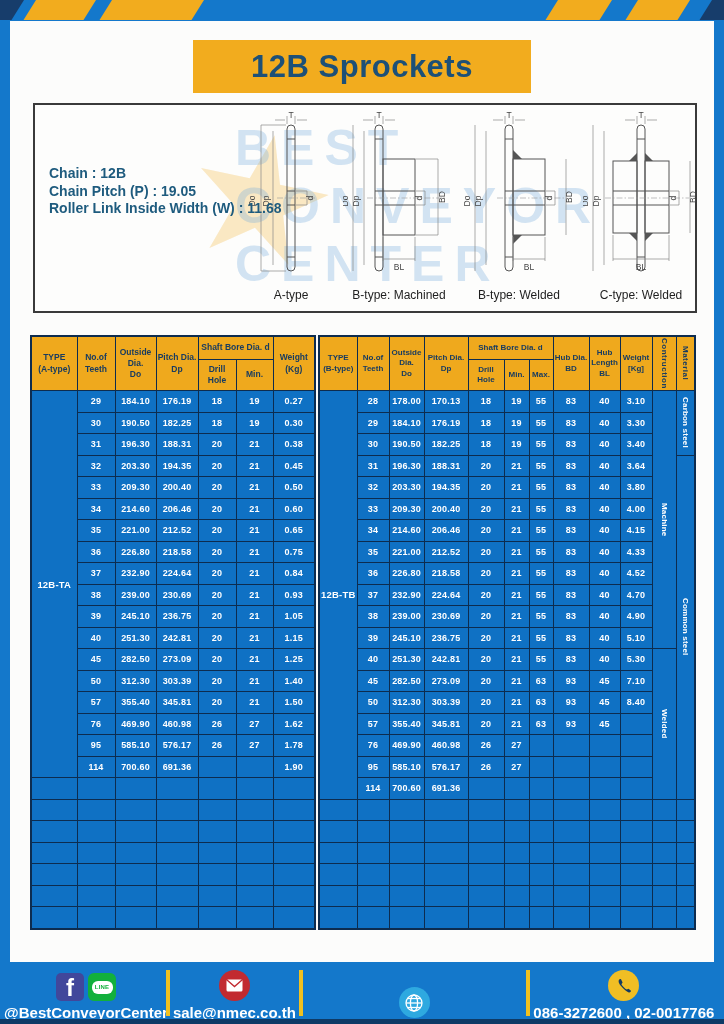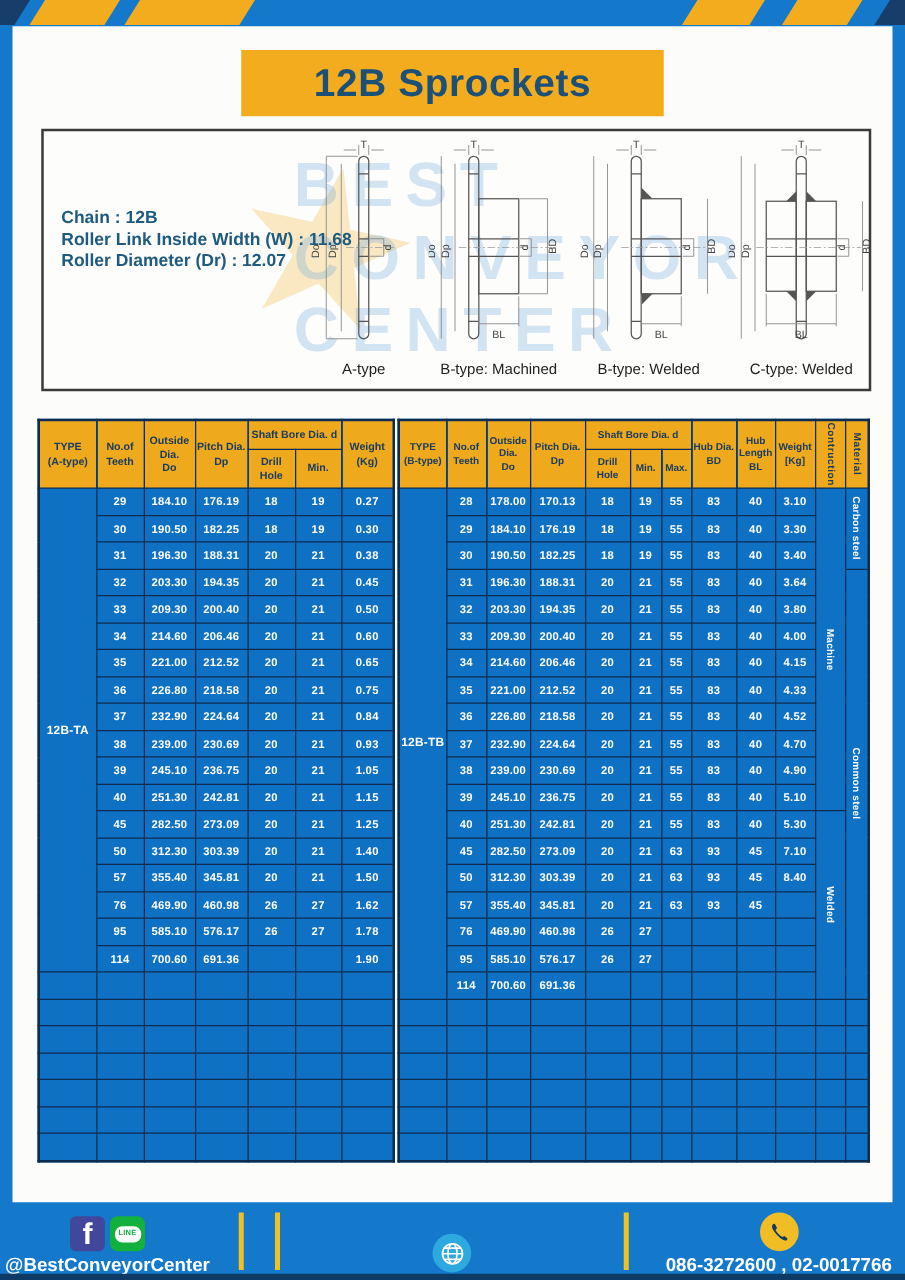--- a/index.html
+++ b/index.html
@@ -96,22 +96,22 @@
 </div>
 
 <div class="spec-panel">
   <div class="wm-star">★</div>
   <div class="watermark">BEST
 CONVEYOR
 CENTER</div>
 
   <div class="spec-lines">
     <div class="spec-line">Chain  :  12B</div>
+    <div class="spec-line">Chain Pitch (P)  :  19.05</div>
     <div class="spec-line">Roller Link Inside Width (W) : 11.68</div>
-    <div class="spec-line">Roller Diameter (Dr)  : 12.07</div>
   </div>
 
   <div class="figures">
 
     <div class="figure">
       <svg class="draw" viewBox="0 0 88 178" width="88" height="178">
         <line class="dimline" x1="28" y1="11" x2="38" y2="11"></line>
           <line class="dimline" x1="50" y1="11" x2="60" y2="11"></line>
         <line class="dimline" x1="40" y1="7" x2="40" y2="15"></line>
           <line class="dimline" x1="48" y1="7" x2="48" y2="15"></line>
@@ -834,20 +834,31 @@
   <div class="f-sec" style="width:160px">
     <div class="f-icons">
       <div class="icon-fb">f</div>
       <div class="icon-line">
           <div class="bubble">LINE</div>
         </div>
     </div>
     <div class="f-text">@BestConveyorCenter</div>
   </div>
   <div class="f-div"></div>
+  <div class="f-sec" style="width:130px">
+    <div class="f-icons">
+      <div class="icon-round icon-mail">
+        <svg width="17" height="13" viewBox="0 0 17 13">
+            <rect x="0.5" y="0.5" width="16" height="12" rx="1.5" fill="#FFF"></rect>
+            <path d="M1 1 L8.5 7.5 L16 1" stroke="#C22A30" stroke-width="1.4" fill="none"></path>
+          </svg>
+      </div>
+    </div>
+    <div class="f-text">sale@nmec.co.th</div>
+  </div>
   <div class="f-div"></div>
   <div class="f-sec" style="width:225px">
     <div class="f-icons">
       <div class="icon-round icon-globe">
         <svg width="22" height="22" viewBox="0 0 22 22" fill="none" stroke="#FFF" stroke-width="1.3">
           <circle cx="11" cy="11" r="8"></circle>
             <ellipse cx="11" cy="11" rx="3.6" ry="8"></ellipse>
           <line x1="3" y1="11" x2="19" y2="11"></line>
             <line x1="4" y1="6.5" x2="18" y2="6.5"></line>
             <line x1="4" y1="15.5" x2="18" y2="15.5"></line>

